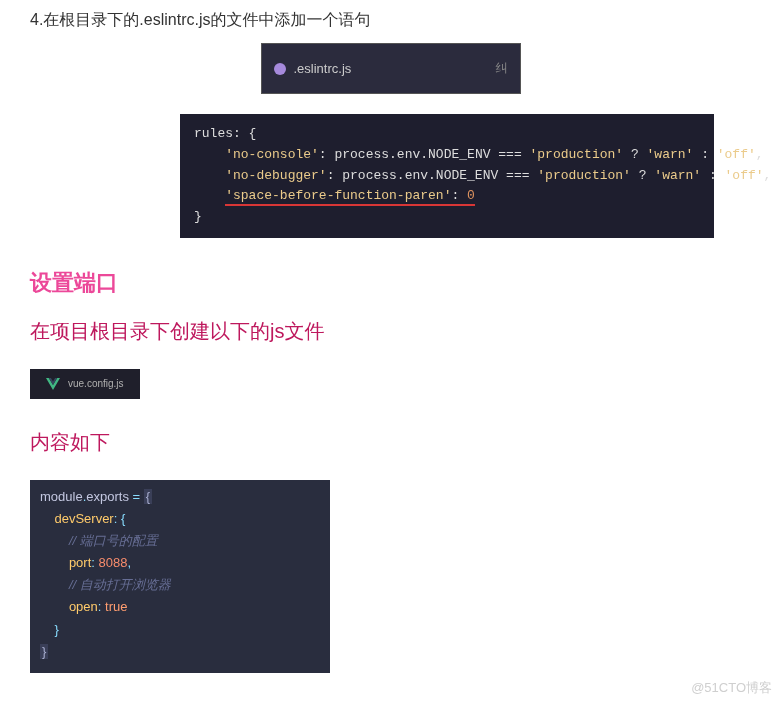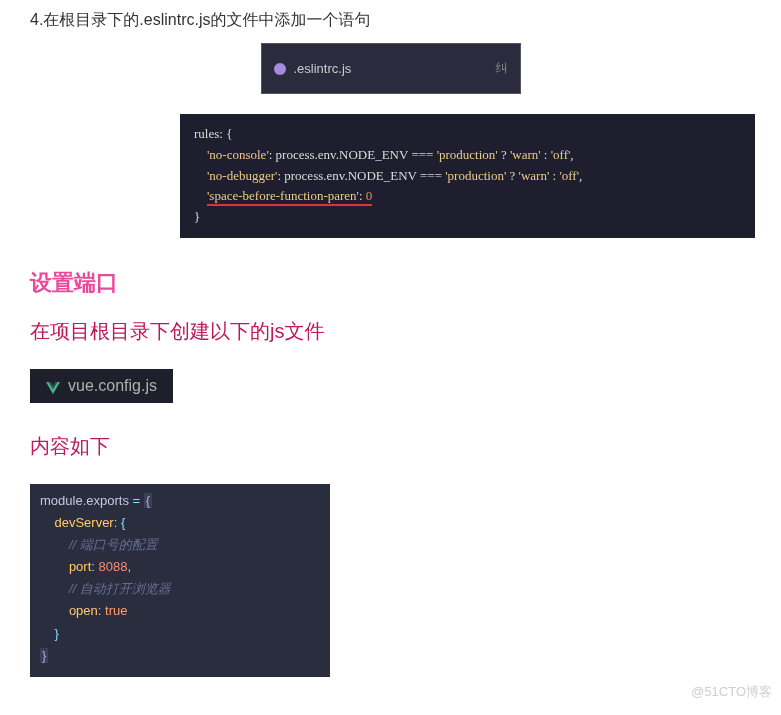--- a/index.html
+++ b/index.html
@@ -41,26 +41,26 @@
       flex-shrink: 0;
     }
     .editor-tab-right {
       margin-left: auto;
       color: #888;
       font-size: 12px;
     }
     .code-block-1 {
       background: #1e1e2e;
       color: #ccc;
-      font-family: Liberation Serif, serif;
+      font-family: Liberation Mono, monospace;
       font-size: 13px;
       line-height: 1.6;
       padding: 10px 14px;
       margin: 0 auto 30px auto;
-      width: 575px;
+      width: 534px;
       margin-left: 150px;
       white-space: pre;
     }
     .code-block-1 .white { color: #ddd; }
     .code-block-1 .str2 { color: #ebcb8b; }
     .code-block-1 .num { color: #de935f; }
     .underline-red {
       border-bottom: 2px solid #d93636;
       padding-bottom: 1px;
     }
@@ -71,24 +71,24 @@
       margin: 20px 0 20px 0;
     }
     .body-text {
       font-size: 20px;
       color: #be185d;
       margin-bottom: 24px;
     }
     .vue-config-tab {
       background: #1f1f2b;
       display: inline-flex;
-      align-items: flex-end;
+      align-items: center;
       padding: 8px 16px;
       gap: 8px;
-      font-size: 16px;
+      font-size: 10px;
       color: #b0b0b0;
       margin-bottom: 30px;
     }
     .vue-icon {
       width: 14px;
       height: 14px;
       position: relative;
       flex-shrink: 0;
     }
     .vue-icon svg { display: block; }

